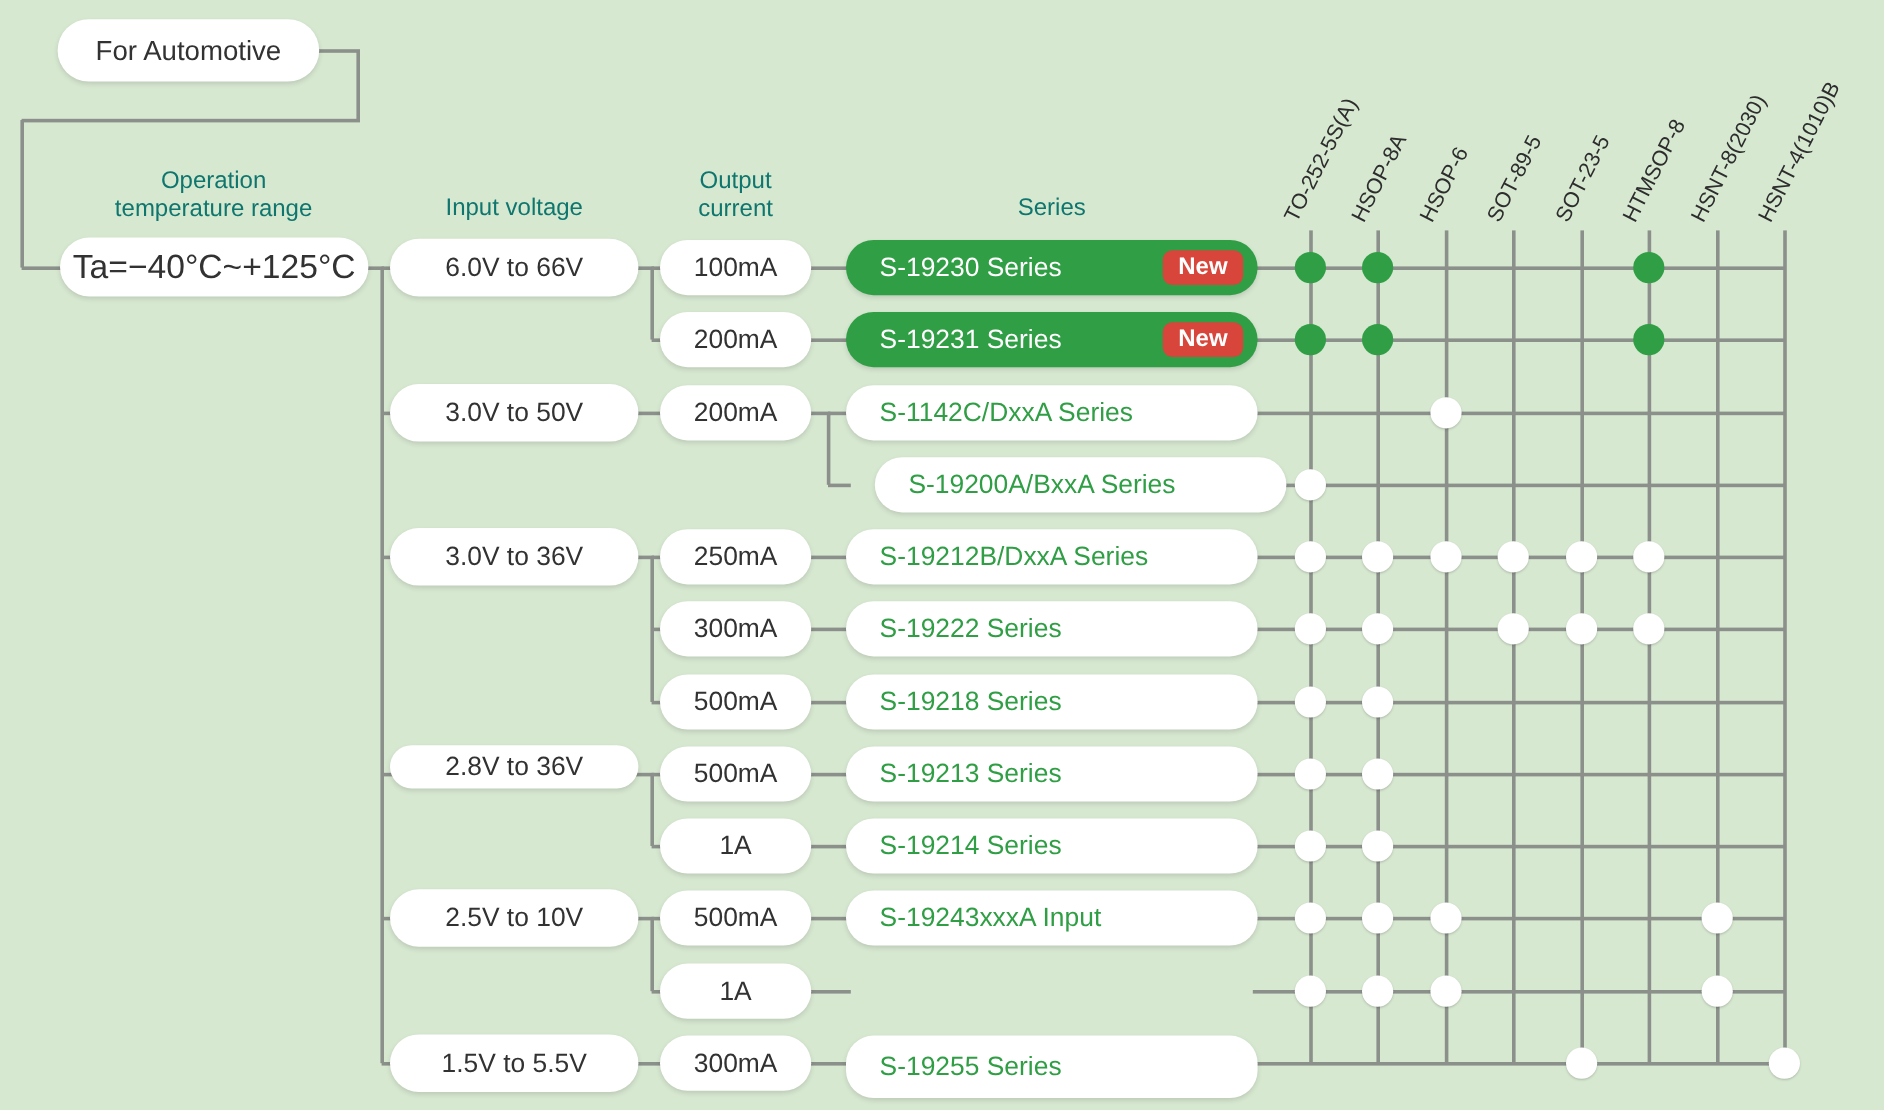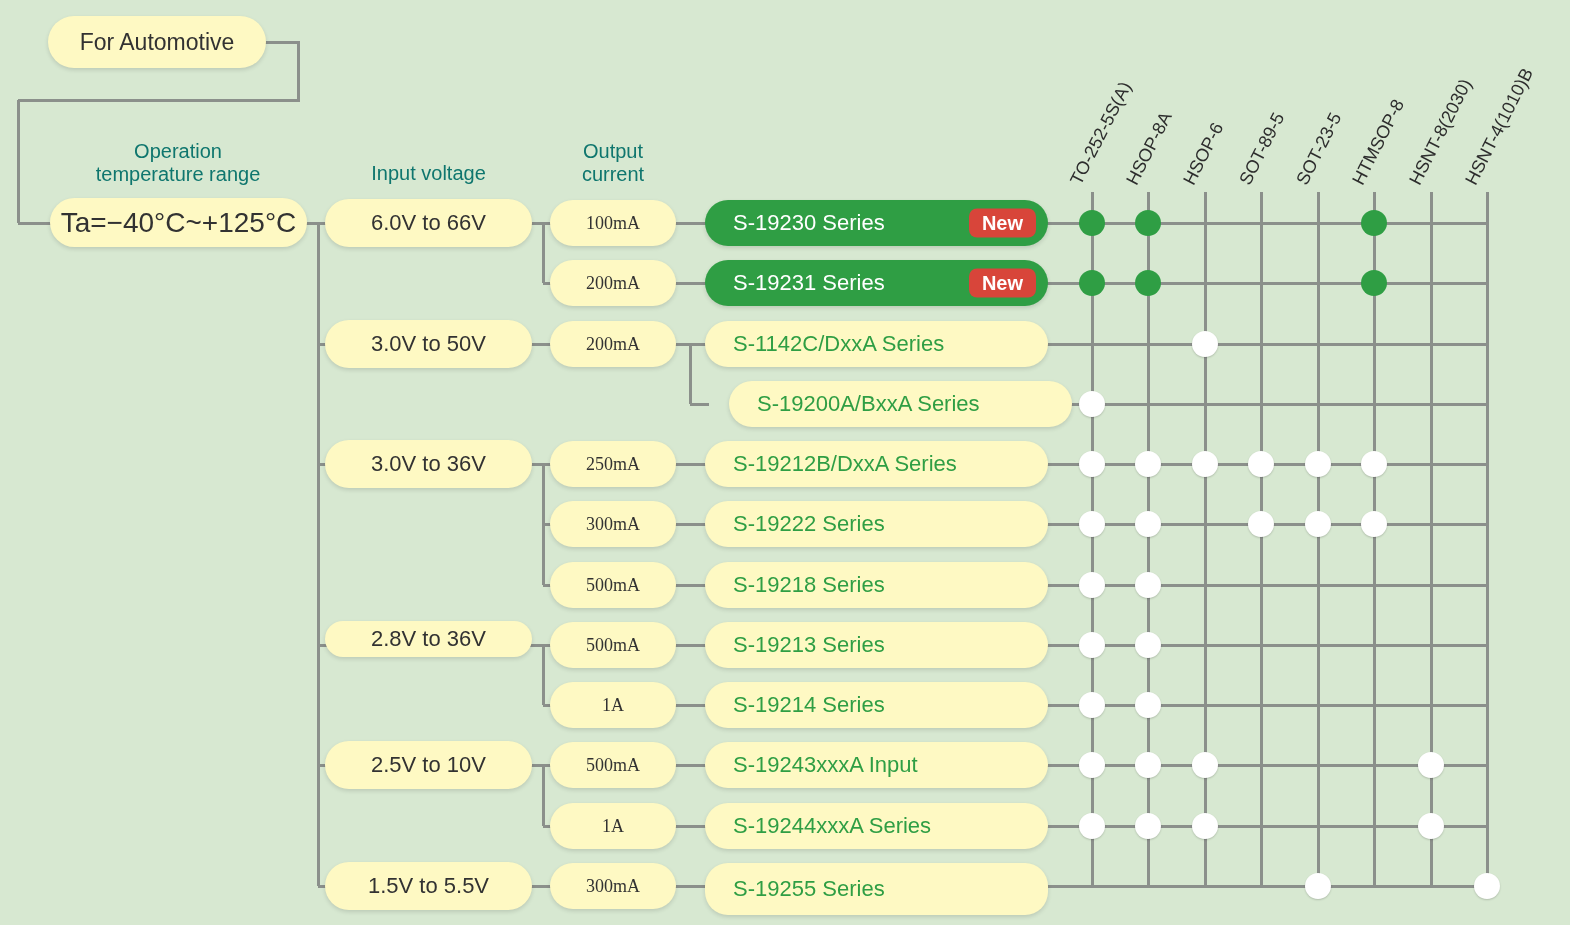--- a/index.html
+++ b/index.html
@@ -1,23 +1,23 @@
 <!DOCTYPE html>
 <html style="--bg: #d7e8d1; --green: #2f9e44; --red: #d8453a; --line: #8b908b; --text: #323232;"><head>
 <meta charset="utf-8">
 <style>
   html,body{margin:0;padding:0;}
   body{width:1570px;height:925px;overflow:hidden;background:var(--bg,#d7e8d1);font-family:"Liberation Sans","DejaVu Sans",sans-serif;}
   #stage{position:relative;width:1570px;height:925px;background:var(--bg,#d7e8d1);}
   .line{position:absolute;background:var(--line,#8b908b);z-index:1;}
-  .pill{position:absolute;background:#fef9c3;display:flex;align-items:center;justify-content:center;color:var(--text,#323232);z-index:2;box-shadow:0 2px 4px rgba(0,0,0,.13);}
+  .pill{position:absolute;background:#ffffff;display:flex;align-items:center;justify-content:center;color:var(--text,#323232);z-index:2;box-shadow:0 2px 4px rgba(0,0,0,.13);}
   .title-pill{left:48px;top:16px;width:218px;height:52px;border-radius:26px;font-size:23px;}
   .temp-pill{left:50px;top:198px;width:257px;height:49px;border-radius:25px;font-size:28px;}
   .input-pill{border-radius:24px;font-size:22px;}
-  .out-pill{border-radius:23px;font-size:18px;font-family:Liberation Serif, serif;}
+  .out-pill{border-radius:23px;font-size:22px;}
   .ser-pill{border-radius:23px;font-size:22px;justify-content:flex-start;box-sizing:border-box;padding-left:28px;color:var(--green,#2f9e44);position:absolute;}
   .ser-pill.green{background:var(--green,#2f9e44);color:#fff;}
   .badge{position:absolute;right:12px;top:50%;transform:translateY(-50%);background:var(--red,#d8453a);color:#fff;font-weight:bold;font-size:20px;padding:3px 13px;border-radius:8px;}
   .dot{position:absolute;width:26px;height:26px;border-radius:50%;z-index:3;}
   .dot.white{background:#fff;box-shadow:0 1px 2px rgba(0,0,0,.18);}
   .dot.greenfill{background:var(--green,#2f9e44);}
   .pkg-label{position:absolute;height:20px;line-height:20px;font-size:18px;color:#2d2d2d;white-space:nowrap;transform:rotate(-63deg);transform-origin:0 100%;z-index:2;}
   .hdr{position:absolute;text-align:center;font-size:20px;color:#0f766e;line-height:1.15;z-index:2;}
   .temp-hdr{left:38px;top:140px;width:280px;}
   .input-hdr{left:325px;top:162px;width:207px;}
@@ -32,20 +32,21 @@
   <div class="hdr temp-hdr">
     <div>Operation</div>
     <div>temperature range</div>
   </div>
   <div class="pill temp-pill">Ta=−40°C~+125°C</div>
   <div class="hdr input-hdr">Input voltage</div>
   <div class="hdr out-hdr">
     <div>Output</div>
     <div>current</div>
   </div>
+  <div class="hdr ser-hdr">Series</div>
 <div class="line" style="left: 264px; top: 41px; width: 36px; height: 3px;"></div>
     <div class="line" style="left: 297px; top: 42px; width: 3px; height: 58px;"></div>
     <div class="line" style="left: 18px; top: 99px; width: 282px; height: 3px;"></div>
     <div class="line" style="left: 17px; top: 100px; width: 3px; height: 123px;"></div>
     <div class="line" style="left: 18px; top: 222px; width: 34px; height: 3px;"></div>
     <div class="line" style="left: 305px; top: 222px; width: 15px; height: 3px;"></div>
     <div class="line" style="left: 317px; top: 223px; width: 3px; height: 663px;"></div>
     <div class="line" style="left: 1091px; top: 192px; width: 3px; height: 694px;"></div>
     <div class="pkg-label" style="left: 1084px; top: 168px;">TO-252-5S(A)</div>
     <div class="line" style="left: 1147px; top: 192px; width: 3px; height: 694px;"></div>
@@ -178,23 +179,20 @@
     <div class="pill ser-pill" style="left: 705px; top: 742px; width: 343px; height: 46px;">
       <span>S-19243xxxA Input</span>
     </div>
     <div class="dot white" style="left: 1079px; top: 752px;"></div>
     <div class="dot white" style="left: 1135px; top: 752px;"></div>
     <div class="dot white" style="left: 1192px; top: 752px;"></div>
     <div class="dot white" style="left: 1418px; top: 752px;"></div>
     <div class="pill out-pill" style="left: 550px; top: 803px; width: 126px; height: 46px;">1A</div>
     <div class="line" style="left: 674px; top: 825px; width: 35px; height: 3px;"></div>
     <div class="line" style="left: 1044px; top: 825px; width: 443px; height: 3px;"></div>
-    <div class="pill ser-pill" style="left: 705px; top: 803px; width: 343px; height: 46px;">
-      <span>S-19244xxxA Series</span>
-    </div>
     <div class="dot white" style="left: 1079px; top: 813px;"></div>
     <div class="dot white" style="left: 1135px; top: 813px;"></div>
     <div class="dot white" style="left: 1192px; top: 813px;"></div>
     <div class="dot white" style="left: 1418px; top: 813px;"></div>
     <div class="line" style="left: 318px; top: 885px; width: 12px; height: 3px;"></div>
     <div class="pill input-pill" style="left: 325px; top: 862px; width: 207px; height: 48px;">1.5V to 5.5V</div>
     <div class="line" style="left: 530px; top: 885px; width: 24px; height: 3px;"></div>
     <div class="pill out-pill" style="left: 550px; top: 863px; width: 126px; height: 46px;">300mA</div>
     <div class="line" style="left: 674px; top: 885px; width: 35px; height: 3px;"></div>
     <div class="line" style="left: 1044px; top: 885px; width: 443px; height: 3px;"></div>

